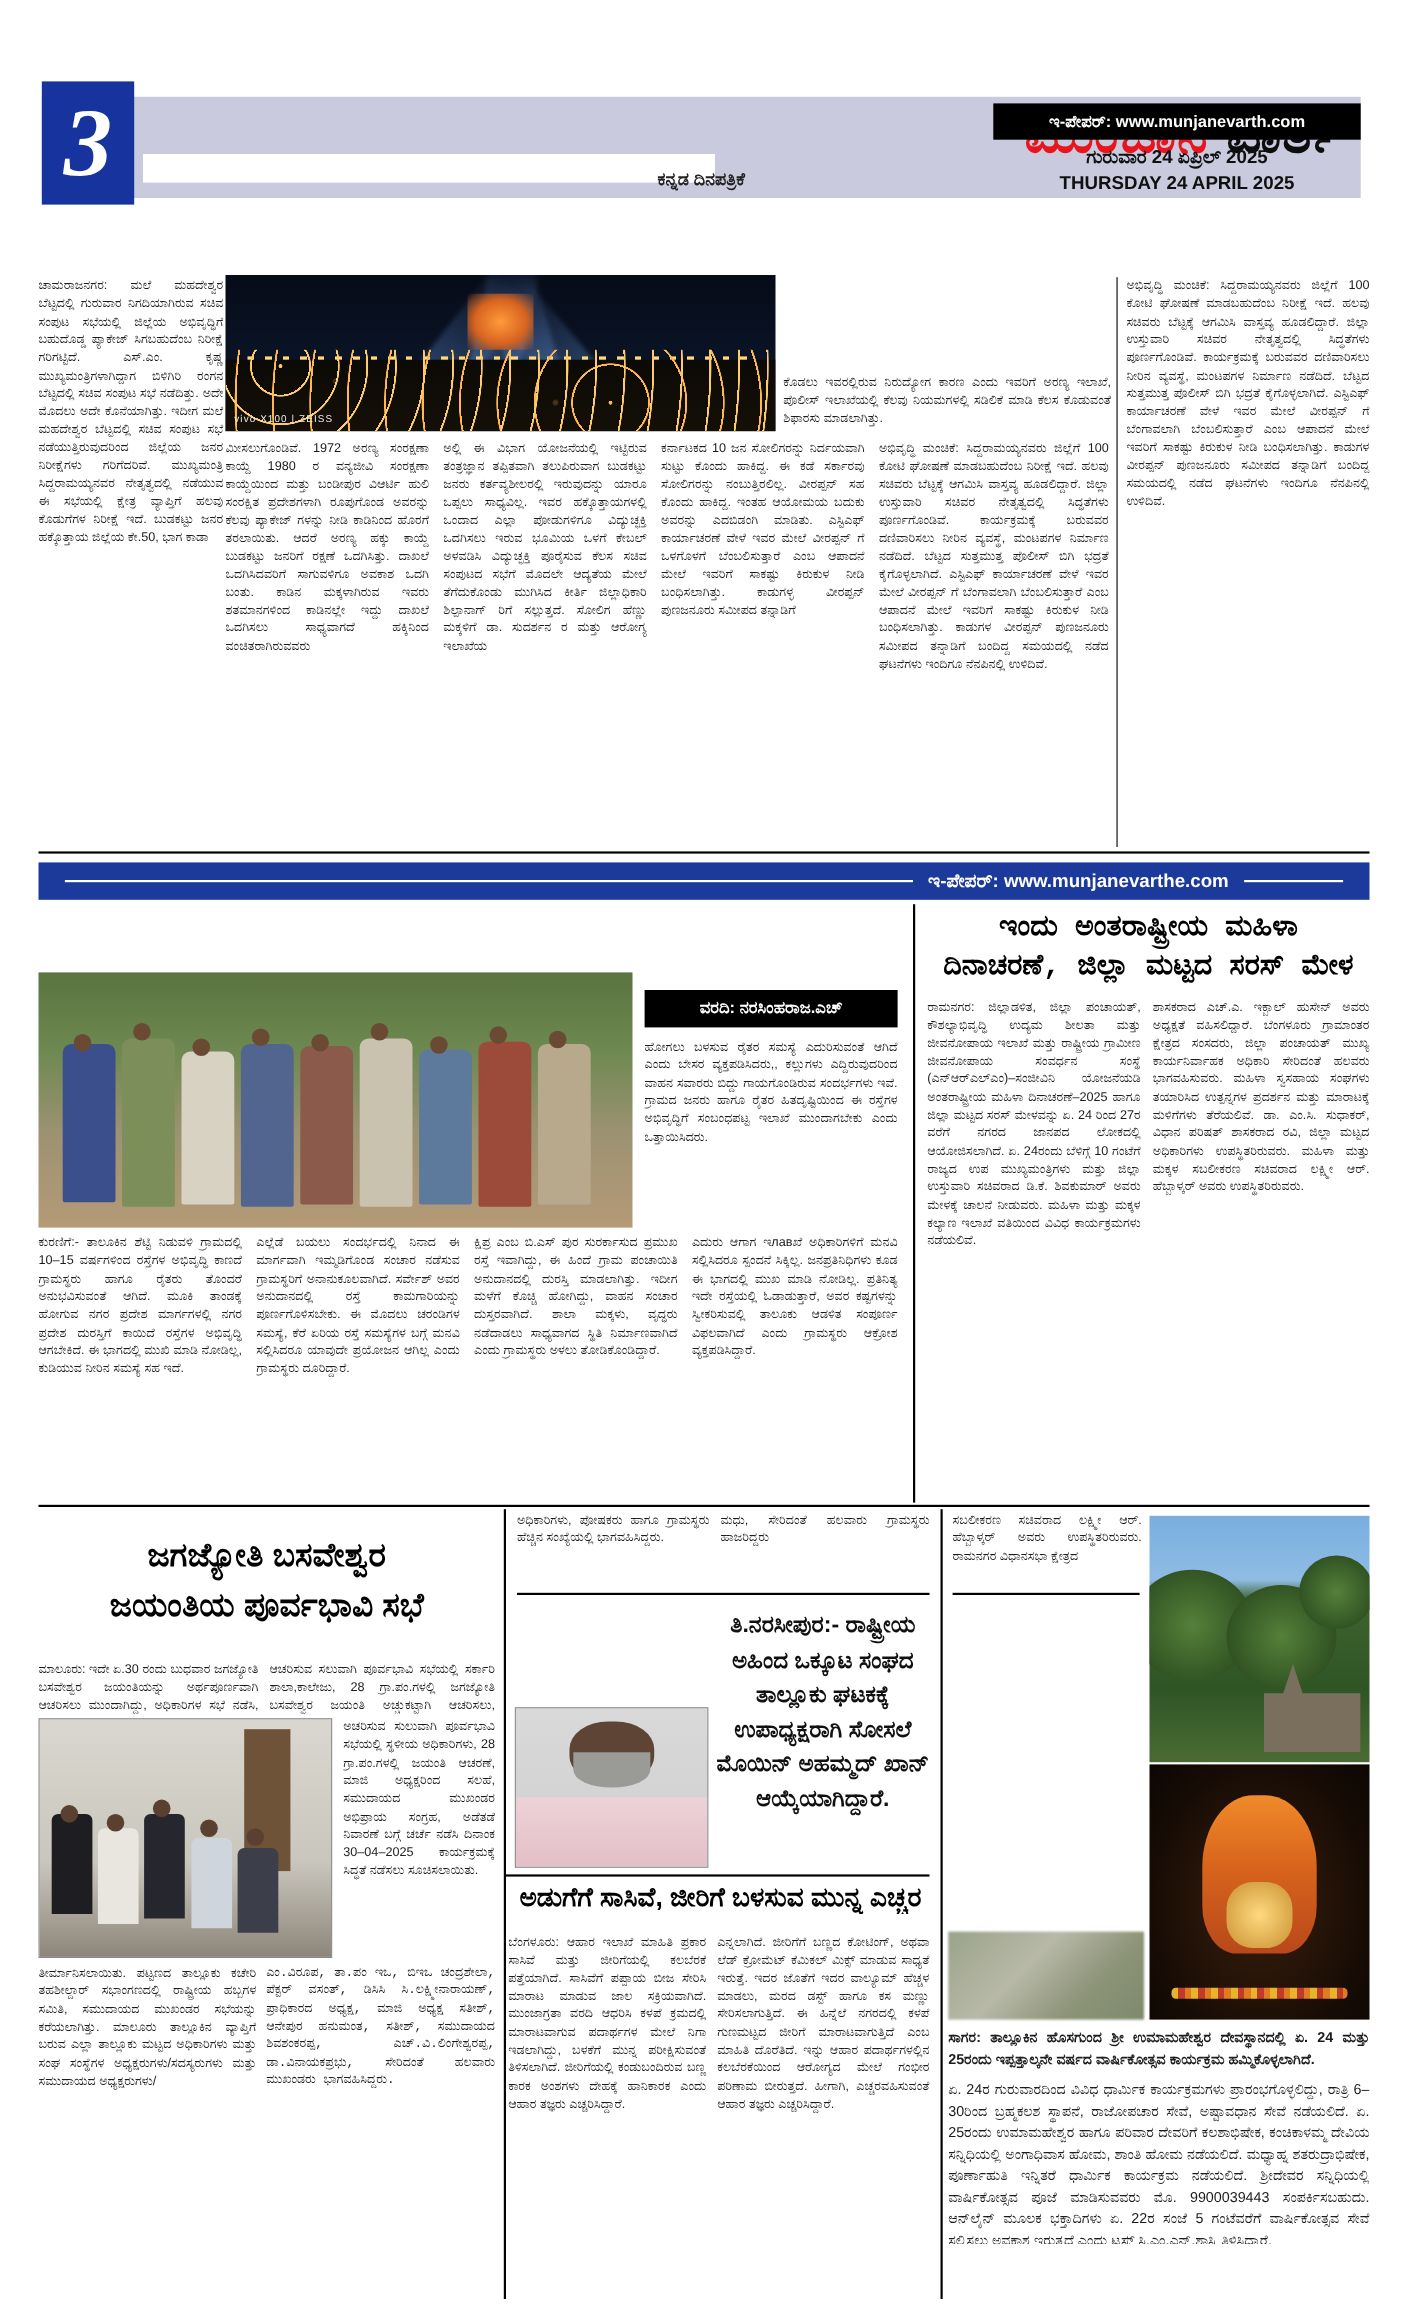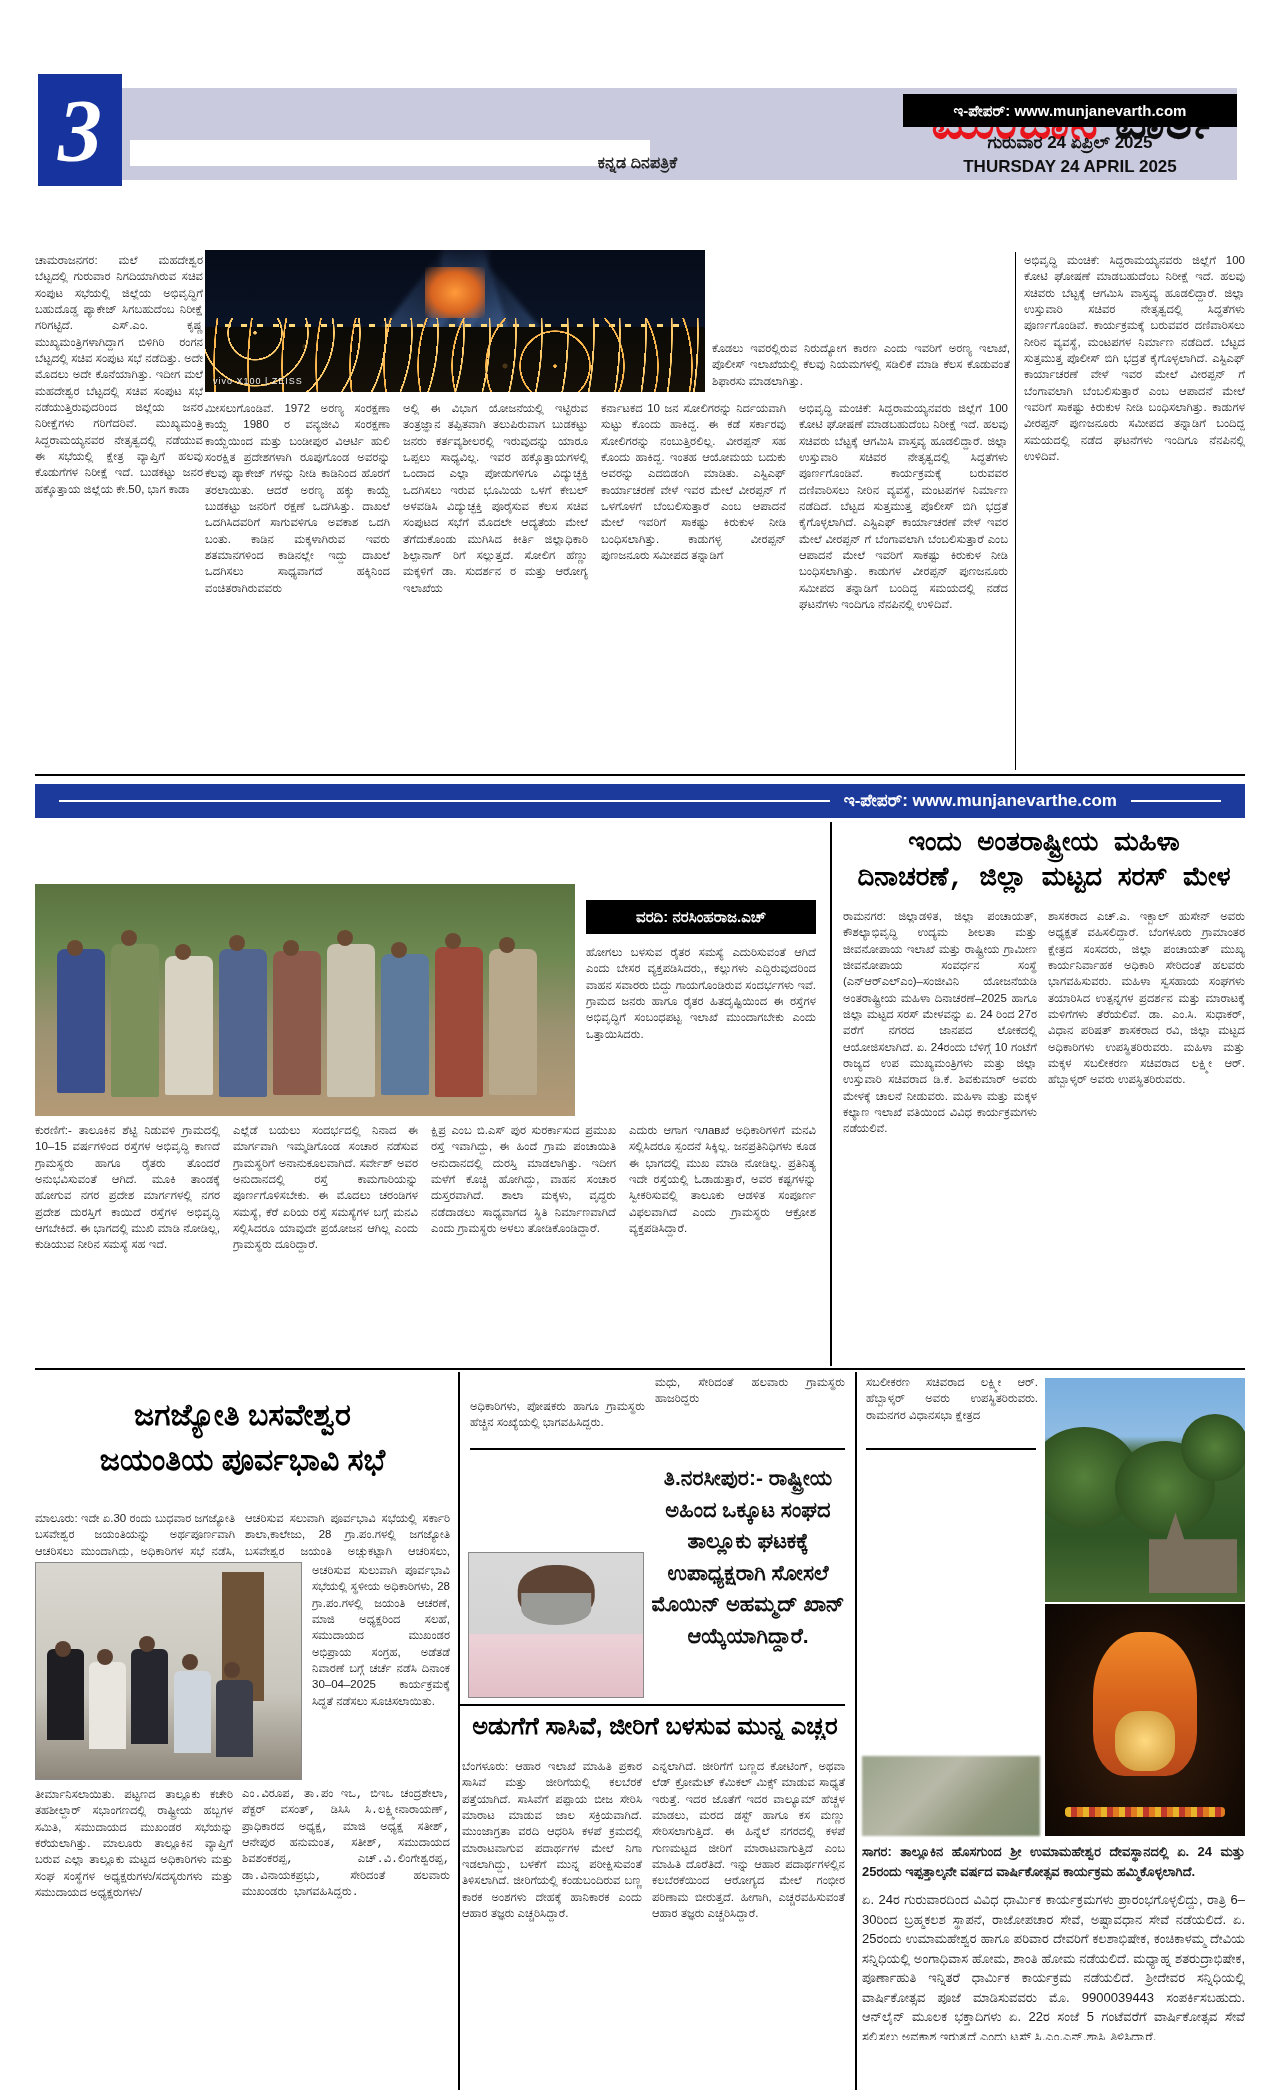--- a/index.html
+++ b/index.html
@@ -191,21 +191,21 @@
     <div class="head" style="left:39%;top:34%;background:#5a4030;"></div>
     <div class="head" style="left:55%;top:42%;background:#5a4030;"></div>
     <div class="head" style="left:71%;top:46%;background:#5a4030;"></div>
   </div>
   <div class="abs kn" style="left:312px;top:1562px;width:138px;height:216px;">ಅಚರಿಸುವ ಸುಲುವಾಗಿ ಪೂರ್ವಭಾವಿ ಸಭೆಯಲ್ಲಿ ಸ್ಥಳೀಯ ಅಧಿಕಾರಿಗಳು, 28 ಗ್ರಾ.ಪಂ.ಗಳಲ್ಲಿ ಜಯಂತಿ ಆಚರಣೆ, ಮಾಜಿ ಅಧ್ಯಕ್ಷರಿಂದ ಸಲಹೆ, ಸಮುದಾಯದ ಮುಖಂಡರ ಅಭಿಪ್ರಾಯ ಸಂಗ್ರಹ, ಅಡೆತಡೆ ನಿವಾರಣೆ ಬಗ್ಗೆ ಚರ್ಚೆ ನಡೆಸಿ ದಿನಾಂಕ 30–04–2025 ಕಾರ್ಯಕ್ರಮಕ್ಕೆ ಸಿದ್ಧತೆ ನಡೆಸಲು ಸೂಚಿಸಲಾಯಿತು.</div>
   <div class="abs kn" style="left:35px;top:1786px;width:198px;height:298px;">ತೀರ್ಮಾನಿಸಲಾಯಿತು. ಪಟ್ಟಣದ ತಾಲ್ಲೂಕು ಕಚೇರಿ ತಹಶೀಲ್ದಾರ್ ಸಭಾಂಗಣದಲ್ಲಿ ರಾಷ್ಟ್ರೀಯ ಹಬ್ಬಗಳ ಸಮಿತಿ, ಸಮುದಾಯದ ಮುಖಂಡರ ಸಭೆಯನ್ನು ಕರೆಯಲಾಗಿತ್ತು. ಮಾಲೂರು ತಾಲ್ಲೂಕಿನ ವ್ಯಾಪ್ತಿಗೆ ಬರುವ ಎಲ್ಲಾ ತಾಲ್ಲೂಕು ಮಟ್ಟದ ಅಧಿಕಾರಿಗಳು ಮತ್ತು ಸಂಘ ಸಂಸ್ಥೆಗಳ ಅಧ್ಯಕ್ಷರುಗಳು/ಸದಸ್ಯರುಗಳು ಮತ್ತು ಸಮುದಾಯದ ಅಧ್ಯಕ್ಷರುಗಳು/</div>
   <div class="abs kn" style="left:242px;top:1786px;width:208px;height:298px;font-family:Liberation Mono, monospace;">ಎಂ.ವಿರೂಪ, ತಾ.ಪಂ ಇಒ, ಬಿಇಒ ಚಂದ್ರಶೇಲಾ, ಪೆಕ್ಟರ್ ವಸಂತ್, ಡಿಸಿಸಿ ಸಿ.ಲಕ್ಷ್ಮೀನಾರಾಯಣ್, ಪ್ರಾಧಿಕಾರದ ಅಧ್ಯಕ್ಷ, ಮಾಜಿ ಅಧ್ಯಕ್ಷ ಸತೀಶ್, ಆನೇಪುರ ಹನುಮಂತ, ಸತೀಶ್, ಸಮುದಾಯದ ಶಿವಶಂಕರಪ್ಪ, ಎಚ್.ವಿ.ಲಿಂಗೇಶ್ವರಪ್ಪ, ಡಾ.ವಿನಾಯಕಪ್ರಭು, ಸೇರಿದಂತೆ ಹಲವಾರು ಮುಖಂಡರು ಭಾಗವಹಿಸಿದ್ದರು.</div>
 
   <div class="abs vrule" style="left:458px;top:1372px;width:2px;height:718px;"></div>
 
-  <div class="abs kn" style="left:470px;top:1374px;width:175px;height:66px;margin-top:24px;">ಅಧಿಕಾರಿಗಳು, ಪೋಷಕರು ಹಾಗೂ ಗ್ರಾಮಸ್ಥರು ಹೆಚ್ಚಿನ ಸಂಖ್ಯೆಯಲ್ಲಿ ಭಾಗವಹಿಸಿದ್ದರು.</div>
+  <div class="abs kn" style="left:470px;top:1374px;width:175px;height:66px;">ಅಧಿಕಾರಿಗಳು, ಪೋಷಕರು ಹಾಗೂ ಗ್ರಾಮಸ್ಥರು ಹೆಚ್ಚಿನ ಸಂಖ್ಯೆಯಲ್ಲಿ ಭಾಗವಹಿಸಿದ್ದರು.</div>
   <div class="abs kn" style="left:655px;top:1374px;width:190px;height:66px;">ಮಧು, ಸೇರಿದಂತೆ ಹಲವಾರು ಗ್ರಾಮಸ್ಥರು ಹಾಜರಿದ್ದರು</div>
   <div class="abs rule" style="left:470px;top:1448px;width:375px;height:2px;"></div>
 
   <div class="abs bigcenter" style="left:648px;top:1462px;width:200px;height:240px;">ತಿ.ನರಸೀಪುರ:- ರಾಷ್ಟ್ರೀಯ ಅಹಿಂದ ಒಕ್ಕೂಟ ಸಂಘದ ತಾಲ್ಲೂಕು ಘಟಕಕ್ಕೆ ಉಪಾಧ್ಯಕ್ಷರಾಗಿ ಸೋಸಲೆ ಮೊಯಿನ್ ಅಹಮ್ಮದ್ ಖಾನ್ ಆಯ್ಕೆಯಾಗಿದ್ದಾರೆ.</div>
 
   <div class="photo portrait" style="left:468px;top:1552px;width:174px;height:144px;">
     <div class="p-head"></div>
     <div class="p-beard"></div>
     <div class="p-shirt"></div>
   </div>

